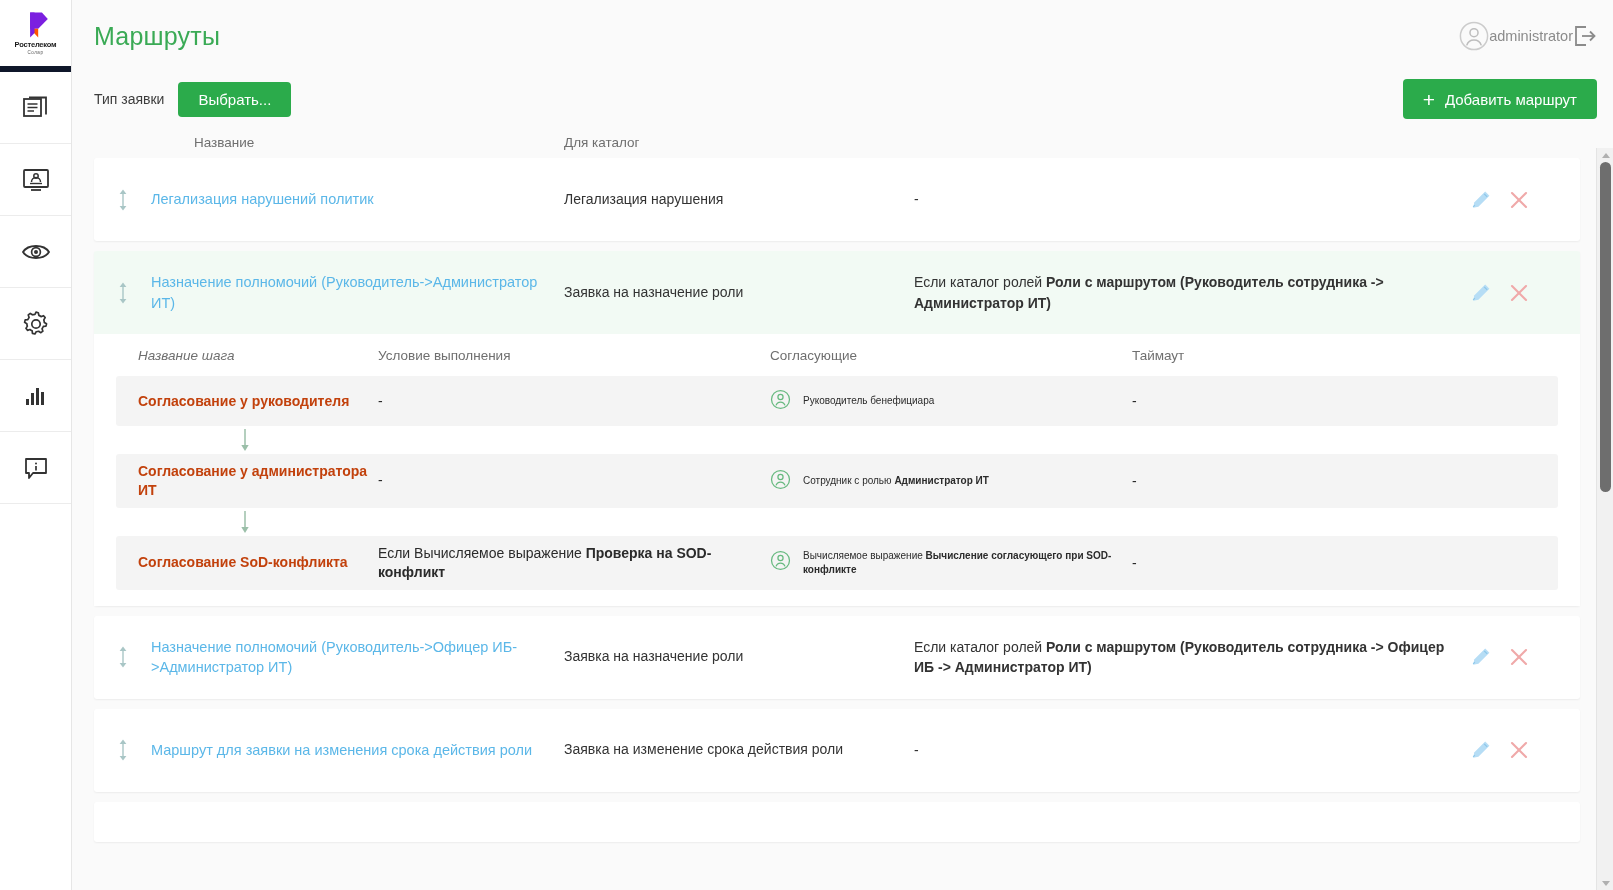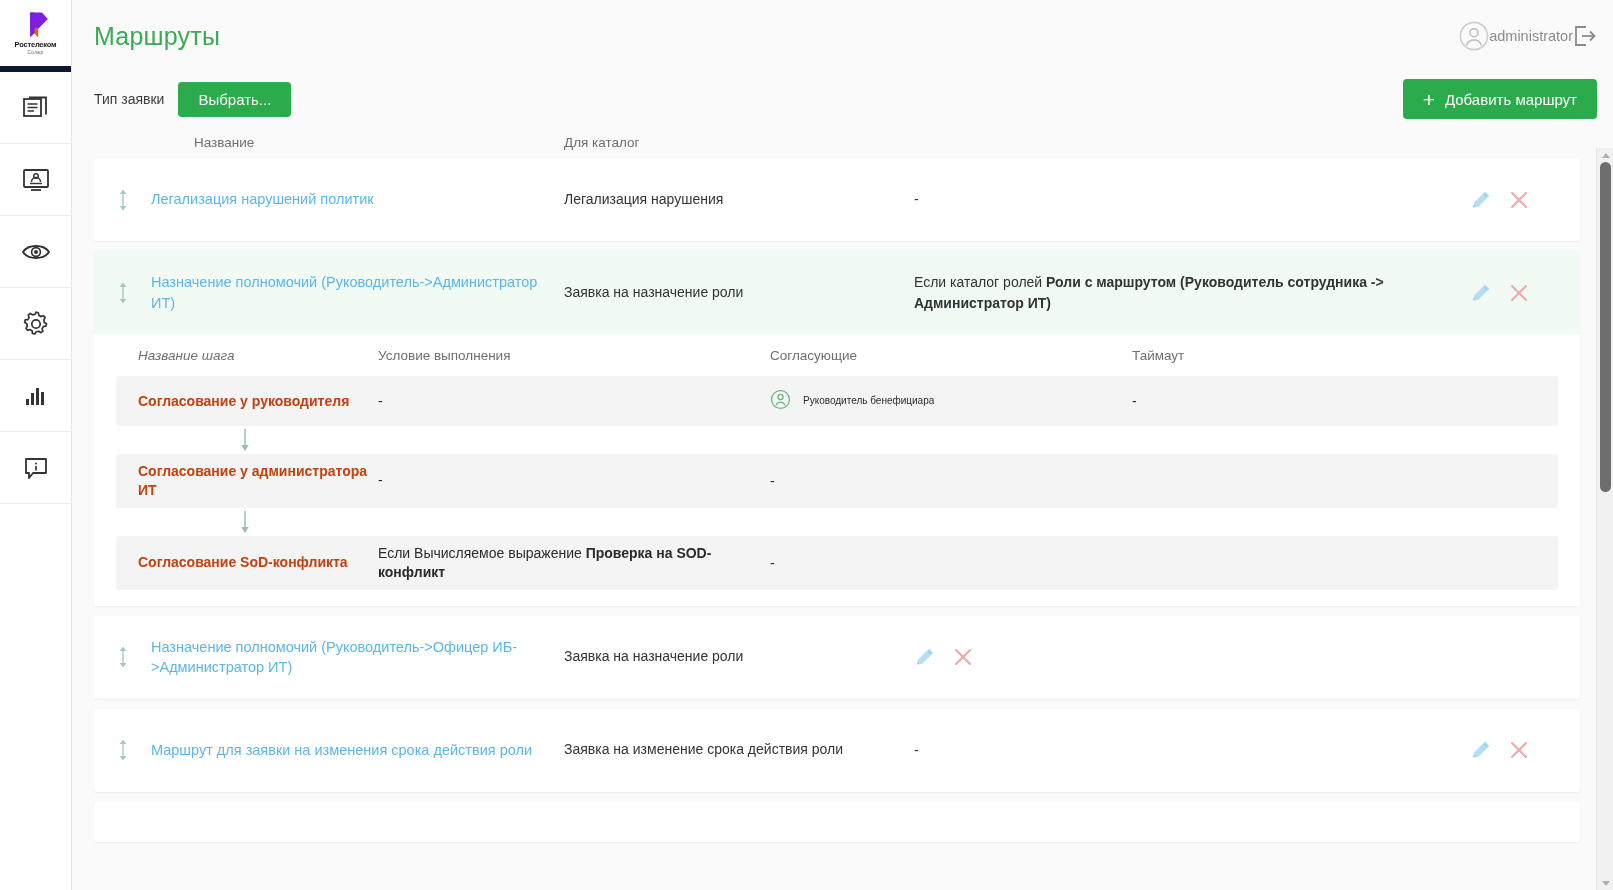--- a/index.html
+++ b/index.html
@@ -336,48 +336,65 @@
       </div>
             <div class="connector">
               <svg width="14" height="24" viewBox="0 0 14 24">
   <line x1="7" y1="1" x2="7" y2="18" stroke="#9bbfa9" stroke-width="1.5"></line>
   <polygon points="7,23 3.3,17 10.7,17" fill="#9bbfa9"></polygon>
               </svg>
             </div>
             <div class="step-row">
         <div class="step-name">Согласование у администратора ИТ</div>
         <div class="step-cond">-</div>
+        <div class="step-appr">
+          <span><svg width="21" height="21" viewBox="0 0 22 22">
+  <circle cx="11" cy="11" r="9.4" fill="none" stroke="#66b97f" stroke-width="1.3"></circle>
+  <circle cx="11" cy="8.4" r="2.7" fill="none" stroke="#66b97f" stroke-width="1.3"></circle>
+  <path d="M6.3 17.2 a4.9 4.9 0 0 1 9.4 0" fill="none" stroke="#66b97f" stroke-width="1.3"></path>
+                  </svg></span>
+          <span>Сотрудник с ролью <b>Администратор ИТ</b></span>
+        </div>
         <div class="step-time">-</div>
       </div>
             <div class="connector">
               <svg width="14" height="24" viewBox="0 0 14 24">
   <line x1="7" y1="1" x2="7" y2="18" stroke="#9bbfa9" stroke-width="1.5"></line>
   <polygon points="7,23 3.3,17 10.7,17" fill="#9bbfa9"></polygon>
               </svg>
             </div>
             <div class="step-row">
         <div class="step-name">Согласование SoD-конфликта</div>
         <div class="step-cond">Если Вычисляемое выражение <b>Проверка на SOD-конфликт</b></div>
+        <div class="step-appr">
+          <span><svg width="21" height="21" viewBox="0 0 22 22">
+  <circle cx="11" cy="11" r="9.4" fill="none" stroke="#66b97f" stroke-width="1.3"></circle>
+  <circle cx="11" cy="8.4" r="2.7" fill="none" stroke="#66b97f" stroke-width="1.3"></circle>
+  <path d="M6.3 17.2 a4.9 4.9 0 0 1 9.4 0" fill="none" stroke="#66b97f" stroke-width="1.3"></path>
+                  </svg></span>
+          <span>Вычисляемое выражение <b>Вычисление согласующего при SOD-конфликте</b></span>
+        </div>
         <div class="step-time">-</div>
       </div>
           </div>
         </div>
         <div class="route-card">
   <div class="route-row">
     <div class="route-name-cell">
       <span class="drag-handle">
                 <svg width="12" height="24" viewBox="0 0 12 24">
   <line x1="6" y1="4" x2="6" y2="20" stroke="#a9c6c6" stroke-width="1.4"></line>
   <polygon points="6,1.5 2.6,6 9.4,6" fill="#a9c6c6"></polygon>
   <polygon points="6,22.5 2.6,18 9.4,18" fill="#a9c6c6"></polygon>
                 </svg>
               </span>
       <a class="route-link">Назначение полномочий (Руководитель-&gt;Офицер ИБ-&gt;Администратор ИТ)</a>
     </div>
     <div class="route-req">Заявка на назначение роли</div>
+    <div class="route-cond">Если каталог ролей <b>Роли с маршрутом (Руководитель сотрудника -&gt; Офицер ИБ -&gt; Администратор ИТ)</b></div>
     <div class="route-actions">
       <svg width="22" height="22" viewBox="0 0 22 22" class="icon-btn">
   <path d="M15.2 2.6 l4.2 4.2 -11 11 -5.2 1 1-5.2 z" fill="#b6ddf5"></path>
   <path d="M14.2 4.8 l3 3" stroke="#8cc6ea" stroke-width="1.2" fill="none"></path>
   <path d="M3.2 17.8 l1.6-1.6" stroke="#8cc6ea" stroke-width="1.2" fill="none"></path>
               </svg>
               <svg width="22" height="22" viewBox="0 0 22 22" class="icon-btn">
   <line x1="4" y1="4" x2="18" y2="18" stroke="#f0a9a9" stroke-width="2.1" stroke-linecap="round"></line>
   <line x1="18" y1="4" x2="4" y2="18" stroke="#f0a9a9" stroke-width="2.1" stroke-linecap="round"></line>
               </svg>

